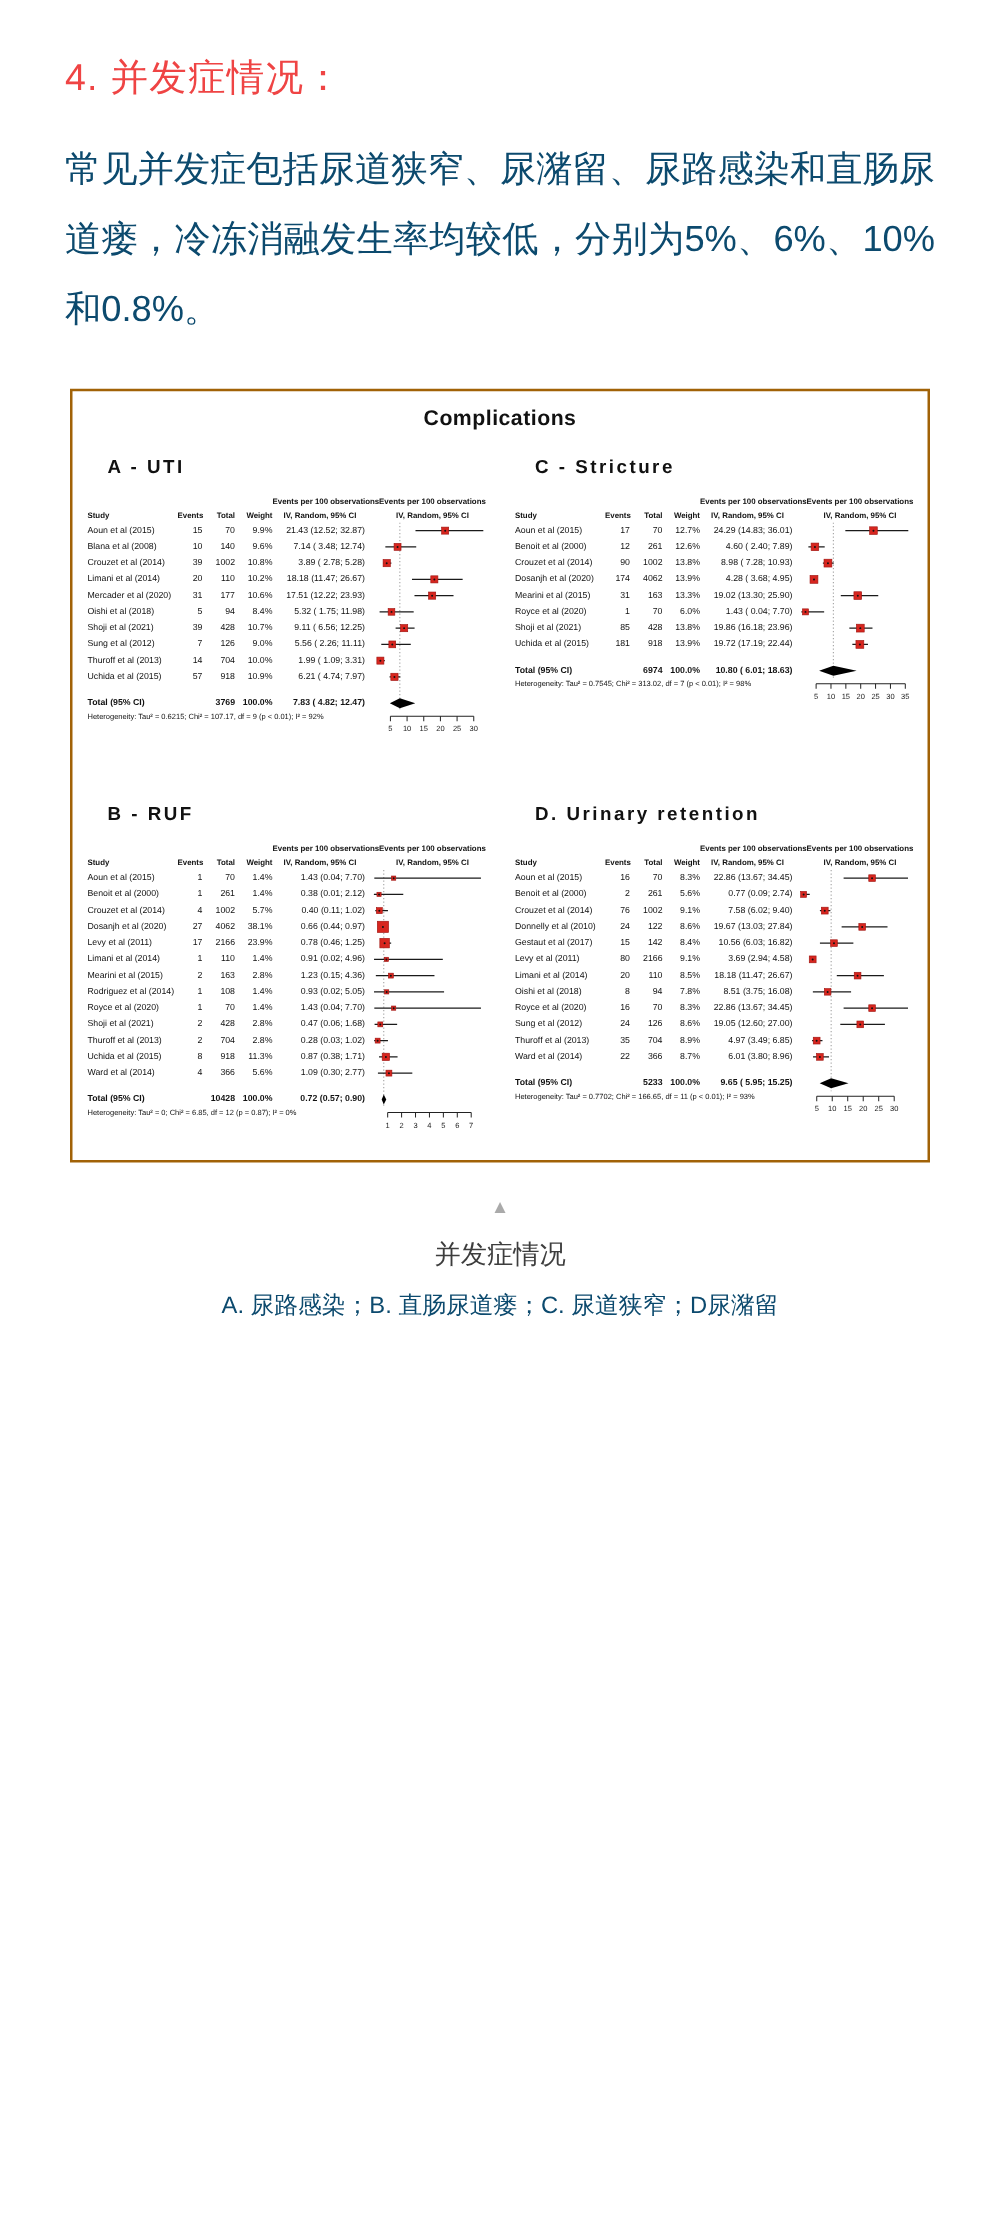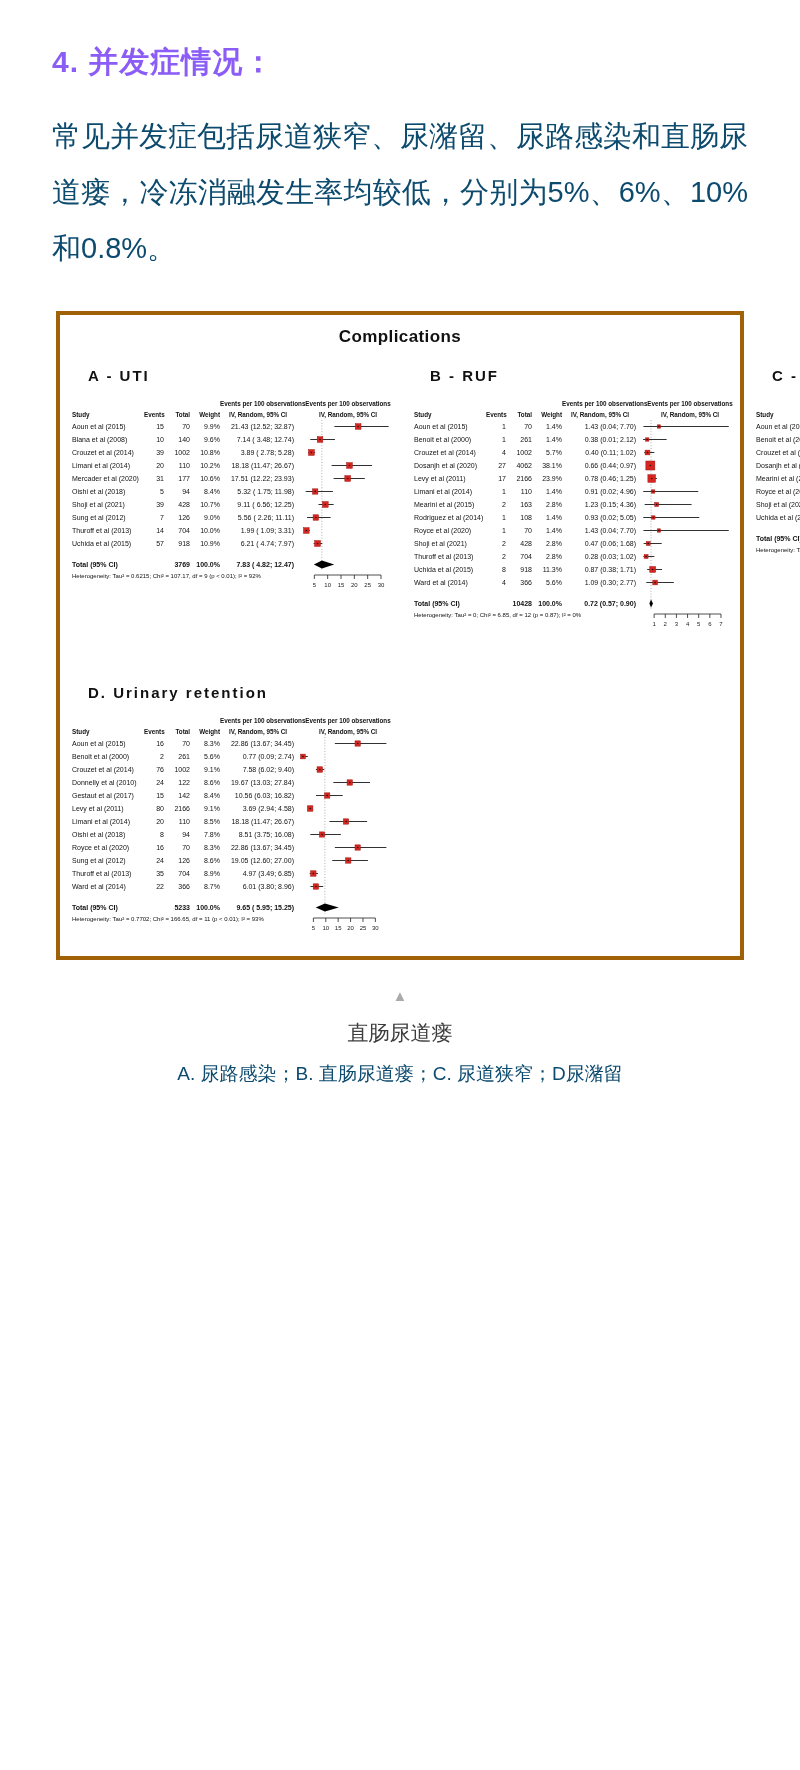--- a/index.html
+++ b/index.html
@@ -1,26 +1,26 @@
 <!DOCTYPE html>
 <html><head>
 <meta charset="utf-8">
 <style>
   * { margin:0; padding:0; box-sizing:border-box; }
   html,body { background:#ffffff; }
   body { width:800px; font-family:"Liberation Sans","DejaVu Sans",sans-serif; color:#262626; }
   .page { padding:26px 52px 40px 52px; }
 
-  .sec-heading { color:#8b5cf6; font-size:30px; font-weight:700; letter-spacing:1px; margin:16px 0 26px 0; }
+  .sec-heading { color:#ef4444; font-size:30px; font-weight:400; letter-spacing:1px; margin:16px 0 26px 0; }
   .para { font-size:29px; line-height:1.93; text-align:justify; color:#0c4a6e; margin-bottom:6px; }
 
   
-  .figure { border:4px solid #a16207; margin:34px 4px 0 4px; padding:12px 8px 18px 8px; background:#fff; }
+  .figure { border:2px solid #a16207; margin:34px 4px 0 4px; padding:12px 8px 18px 8px; background:#fff; }
   .fig-title { text-align:center; font-size:17px; font-weight:600; color:#111; letter-spacing:.4px; margin-bottom:16px; }
-  .panels { display:grid; grid-template-columns:1fr 1fr 1fr; column-gap:12px; row-gap:46px; }
+  .panels { display:grid; grid-template-columns:1fr 1fr; column-gap:12px; row-gap:46px; }
   .panel { padding-left:4px; }
   .p-label { font-size:15px; font-weight:600; letter-spacing:2px; color:#111; margin:4px 0 14px 16px; }
   .p-flex { display:flex; align-items:flex-start; }
 
   .t-side { width:224px; flex:0 0 224px; }
   .prow { display:flex; height:13px; line-height:13px; font-size:7px; white-space:nowrap; color:#111; }
   .prow.hdr { height:11px; line-height:11px; font-weight:700; font-size:6.3px; }
   .prow.bold { font-weight:700; }
   .c-study { width:72px; overflow:visible; }
   .c-ev { width:20px; text-align:right; }
@@ -195,20 +195,152 @@
                 <line x1="29.666666666666668" y1="155" x2="29.666666666666668" y2="159" stroke="#222" stroke-width="0.8"></line>
                 <text x="29.666666666666668" y="167" text-anchor="middle" font-size="6" fill="#222">10</text>
                 <line x1="43" y1="155" x2="43" y2="159" stroke="#222" stroke-width="0.8"></line>
                 <text x="43" y="167" text-anchor="middle" font-size="6" fill="#222">15</text>
                 <line x1="56.333333333333336" y1="155" x2="56.333333333333336" y2="159" stroke="#222" stroke-width="0.8"></line>
                 <text x="56.333333333333336" y="167" text-anchor="middle" font-size="6" fill="#222">20</text>
                 <line x1="69.66666666666667" y1="155" x2="69.66666666666667" y2="159" stroke="#222" stroke-width="0.8"></line>
                 <text x="69.66666666666667" y="167" text-anchor="middle" font-size="6" fill="#222">25</text>
                 <line x1="83" y1="155" x2="83" y2="159" stroke="#222" stroke-width="0.8"></line>
                 <text x="83" y="167" text-anchor="middle" font-size="6" fill="#222">30</text>
+              </svg>
+            </div>
+          </div>
+      </div>
+      <div class="panel">
+        <div class="p-label">C - Stricture</div>
+        <div class="p-flex">
+            <div class="t-side">
+              <div class="prow hdr">
+                <span class="c-l"></span>
+                <span class="c-r ob">Events per 100 observations</span>
+              </div>
+              <div class="prow hdr">
+                <span class="c-study">Study</span>
+                <span class="c-ev">Events</span>
+                <span class="c-tot">Total</span>
+                <span class="c-wt">Weight</span>
+                <span class="c-ci ctr">IV, Random, 95% CI</span>
+              </div>
+              <div class="prow">
+                <span class="c-study">Aoun et al (2015)</span>
+                <span class="c-ev">17</span>
+                <span class="c-tot">70</span>
+                <span class="c-wt">12.7%</span>
+                <span class="c-ci">24.29 (14.83; 36.01)</span>
+              </div>
+              <div class="prow">
+                <span class="c-study">Benoit et al (2000)</span>
+                <span class="c-ev">12</span>
+                <span class="c-tot">261</span>
+                <span class="c-wt">12.6%</span>
+                <span class="c-ci">4.60 ( 2.40;  7.89)</span>
+              </div>
+              <div class="prow">
+                <span class="c-study">Crouzet et al (2014)</span>
+                <span class="c-ev">90</span>
+                <span class="c-tot">1002</span>
+                <span class="c-wt">13.8%</span>
+                <span class="c-ci">8.98 ( 7.28; 10.93)</span>
+              </div>
+              <div class="prow">
+                <span class="c-study">Dosanjh et al (2020)</span>
+                <span class="c-ev">174</span>
+                <span class="c-tot">4062</span>
+                <span class="c-wt">13.9%</span>
+                <span class="c-ci">4.28 ( 3.68;  4.95)</span>
+              </div>
+              <div class="prow">
+                <span class="c-study">Mearini et al (2015)</span>
+                <span class="c-ev">31</span>
+                <span class="c-tot">163</span>
+                <span class="c-wt">13.3%</span>
+                <span class="c-ci">19.02 (13.30; 25.90)</span>
+              </div>
+              <div class="prow">
+                <span class="c-study">Royce et al (2020)</span>
+                <span class="c-ev">1</span>
+                <span class="c-tot">70</span>
+                <span class="c-wt">6.0%</span>
+                <span class="c-ci">1.43 ( 0.04;  7.70)</span>
+              </div>
+              <div class="prow">
+                <span class="c-study">Shoji et al (2021)</span>
+                <span class="c-ev">85</span>
+                <span class="c-tot">428</span>
+                <span class="c-wt">13.8%</span>
+                <span class="c-ci">19.86 (16.18; 23.96)</span>
+              </div>
+              <div class="prow">
+                <span class="c-study">Uchida et al (2015)</span>
+                <span class="c-ev">181</span>
+                <span class="c-tot">918</span>
+                <span class="c-wt">13.9%</span>
+                <span class="c-ci">19.72 (17.19; 22.44)</span>
+              </div>
+              <div class="rgap"></div>
+              <div class="prow bold">
+                <span class="c-study">Total (95% CI)</span>
+                <span class="c-ev"></span>
+                <span class="c-tot">6974</span>
+                <span class="c-wt">100.0%</span>
+                <span class="c-ci">10.80 ( 6.01; 18.63)</span>
+              </div>
+              <div class="het">Heterogeneity: Tau² = 0.7545; Chi² = 313.02, df = 7 (p &lt; 0.01); I² = 98%</div>
+            </div>
+            <div class="plot-side">
+              <div class="plot-hdr">
+                <div>Events per 100 observations</div>
+                <div>IV, Random, 95% CI</div>
+              </div>
+              <svg width="100" height="149">
+                <line x1="28.686486486486487" y1="0" x2="28.686486486486487" y2="125" stroke="#999" stroke-width="0.8" stroke-dasharray="1,1.8"></line>
+                <line x1="38.271351351351356" y1="6.5" x2="88.6454054054054" y2="6.5" stroke="#1a1a1a" stroke-width="0.9"></line>
+                <rect x="57.72167989747218" y="3.4508690866613723" width="6.0982618266772555" height="6.0982618266772555" fill="#d7261f" stroke="#9e1410" stroke-width="0.5"></rect>
+                <circle cx="60.77081081081081" cy="6.5" r="0.8" fill="#111"></circle>
+                <line x1="8.708108108108108" y1="19.5" x2="21.765405405405403" y2="19.5" stroke="#1a1a1a" stroke-width="0.9"></line>
+                <rect x="10.899493015371174" y="16.45895247483063" width="6.082095050338735" height="6.082095050338735" fill="#d7261f" stroke="#9e1410" stroke-width="0.5"></rect>
+                <circle cx="13.94054054054054" cy="19.5" r="0.8" fill="#111"></circle>
+                <line x1="20.314594594594595" y1="32.5" x2="28.995675675675674" y2="32.5" stroke="#1a1a1a" stroke-width="0.9"></line>
+                <rect x="21.221807641422068" y="29.36396980358423" width="6.272060392831543" height="6.272060392831543" fill="#d7261f" stroke="#9e1410" stroke-width="0.5"></rect>
+                <circle cx="24.357837837837838" cy="32.5" r="0.8" fill="#111"></circle>
+                <line x1="11.752432432432434" y1="45.5" x2="14.772972972972973" y2="45.5" stroke="#1a1a1a" stroke-width="0.9"></line>
+                <rect x="10.035703992994126" y="42.356244533534664" width="6.287510932930667" height="6.287510932930667" fill="#d7261f" stroke="#9e1410" stroke-width="0.5"></rect>
+                <circle cx="13.17945945945946" cy="45.5" r="0.8" fill="#111"></circle>
+                <line x1="34.63243243243243" y1="58.5" x2="64.6" y2="58.5" stroke="#1a1a1a" stroke-width="0.9"></line>
+                <rect x="45.13977976594355" y="55.403023009186796" width="6.193953981626408" height="6.193953981626408" fill="#d7261f" stroke="#9e1410" stroke-width="0.5"></rect>
+                <circle cx="48.236756756756755" cy="58.5" r="0.8" fill="#111"></circle>
+                <line x1="3.095135135135135" y1="71.5" x2="21.313513513513513" y2="71.5" stroke="#1a1a1a" stroke-width="0.9"></line>
+                <rect x="3.992624478980754" y="69.09154339789967" width="4.816913204200654" height="4.816913204200654" fill="#d7261f" stroke="#9e1410" stroke-width="0.5"></rect>
+                <circle cx="6.401081081081081" cy="71.5" r="0.8" fill="#111"></circle>
+                <line x1="41.48216216216216" y1="84.5" x2="59.98594594594595" y2="84.5" stroke="#1a1a1a" stroke-width="0.9"></line>
+                <rect x="47.098564398178816" y="81.36396980358423" width="6.272060392831543" height="6.272060392831543" fill="#d7261f" stroke="#9e1410" stroke-width="0.5"></rect>
+                <circle cx="50.23459459459459" cy="84.5" r="0.8" fill="#111"></circle>
+                <line x1="43.884324324324325" y1="97.5" x2="56.37081081081081" y2="97.5" stroke="#1a1a1a" stroke-width="0.9"></line>
+                <rect x="46.757866155156286" y="94.35624453353466" width="6.287510932930667" height="6.287510932930667" fill="#d7261f" stroke="#9e1410" stroke-width="0.5"></rect>
+                <circle cx="49.90162162162162" cy="97.5" r="0.8" fill="#111"></circle>
+                <polygon points="17.294054054054055,118.5 28.686486486486487,114.5 47.30918918918918,118.5 28.686486486486487,122.5" fill="#000"></polygon>
+                <line x1="14.891891891891893" y1="129" x2="86.24324324324324" y2="129" stroke="#222" stroke-width="0.8"></line>
+                <line x1="14.891891891891893" y1="129" x2="14.891891891891893" y2="133" stroke="#222" stroke-width="0.8"></line>
+                <text x="14.891891891891893" y="141" text-anchor="middle" font-size="6" fill="#222">5</text>
+                <line x1="26.783783783783786" y1="129" x2="26.783783783783786" y2="133" stroke="#222" stroke-width="0.8"></line>
+                <text x="26.783783783783786" y="141" text-anchor="middle" font-size="6" fill="#222">10</text>
+                <line x1="38.67567567567568" y1="129" x2="38.67567567567568" y2="133" stroke="#222" stroke-width="0.8"></line>
+                <text x="38.67567567567568" y="141" text-anchor="middle" font-size="6" fill="#222">15</text>
+                <line x1="50.56756756756757" y1="129" x2="50.56756756756757" y2="133" stroke="#222" stroke-width="0.8"></line>
+                <text x="50.56756756756757" y="141" text-anchor="middle" font-size="6" fill="#222">20</text>
+                <line x1="62.45945945945946" y1="129" x2="62.45945945945946" y2="133" stroke="#222" stroke-width="0.8"></line>
+                <text x="62.45945945945946" y="141" text-anchor="middle" font-size="6" fill="#222">25</text>
+                <line x1="74.35135135135135" y1="129" x2="74.35135135135135" y2="133" stroke="#222" stroke-width="0.8"></line>
+                <text x="74.35135135135135" y="141" text-anchor="middle" font-size="6" fill="#222">30</text>
+                <line x1="86.24324324324324" y1="129" x2="86.24324324324324" y2="133" stroke="#222" stroke-width="0.8"></line>
+                <text x="86.24324324324324" y="141" text-anchor="middle" font-size="6" fill="#222">35</text>
               </svg>
             </div>
           </div>
       </div>
       <div class="panel">
         <div class="p-label">B - RUF</div>
         <div class="p-flex">
             <div class="t-side">
               <div class="prow hdr">
                 <span class="c-l"></span>
@@ -382,152 +514,20 @@
                 <text x="58.69620253164556" y="206" text-anchor="middle" font-size="6" fill="#222">5</text>
                 <line x1="69.83544303797468" y1="194" x2="69.83544303797468" y2="198" stroke="#222" stroke-width="0.8"></line>
                 <text x="69.83544303797468" y="206" text-anchor="middle" font-size="6" fill="#222">6</text>
                 <line x1="80.97468354430379" y1="194" x2="80.97468354430379" y2="198" stroke="#222" stroke-width="0.8"></line>
                 <text x="80.97468354430379" y="206" text-anchor="middle" font-size="6" fill="#222">7</text>
               </svg>
             </div>
           </div>
       </div>
       <div class="panel">
-        <div class="p-label">C - Stricture</div>
-        <div class="p-flex">
-            <div class="t-side">
-              <div class="prow hdr">
-                <span class="c-l"></span>
-                <span class="c-r ob">Events per 100 observations</span>
-              </div>
-              <div class="prow hdr">
-                <span class="c-study">Study</span>
-                <span class="c-ev">Events</span>
-                <span class="c-tot">Total</span>
-                <span class="c-wt">Weight</span>
-                <span class="c-ci ctr">IV, Random, 95% CI</span>
-              </div>
-              <div class="prow">
-                <span class="c-study">Aoun et al (2015)</span>
-                <span class="c-ev">17</span>
-                <span class="c-tot">70</span>
-                <span class="c-wt">12.7%</span>
-                <span class="c-ci">24.29 (14.83; 36.01)</span>
-              </div>
-              <div class="prow">
-                <span class="c-study">Benoit et al (2000)</span>
-                <span class="c-ev">12</span>
-                <span class="c-tot">261</span>
-                <span class="c-wt">12.6%</span>
-                <span class="c-ci">4.60 ( 2.40;  7.89)</span>
-              </div>
-              <div class="prow">
-                <span class="c-study">Crouzet et al (2014)</span>
-                <span class="c-ev">90</span>
-                <span class="c-tot">1002</span>
-                <span class="c-wt">13.8%</span>
-                <span class="c-ci">8.98 ( 7.28; 10.93)</span>
-              </div>
-              <div class="prow">
-                <span class="c-study">Dosanjh et al (2020)</span>
-                <span class="c-ev">174</span>
-                <span class="c-tot">4062</span>
-                <span class="c-wt">13.9%</span>
-                <span class="c-ci">4.28 ( 3.68;  4.95)</span>
-              </div>
-              <div class="prow">
-                <span class="c-study">Mearini et al (2015)</span>
-                <span class="c-ev">31</span>
-                <span class="c-tot">163</span>
-                <span class="c-wt">13.3%</span>
-                <span class="c-ci">19.02 (13.30; 25.90)</span>
-              </div>
-              <div class="prow">
-                <span class="c-study">Royce et al (2020)</span>
-                <span class="c-ev">1</span>
-                <span class="c-tot">70</span>
-                <span class="c-wt">6.0%</span>
-                <span class="c-ci">1.43 ( 0.04;  7.70)</span>
-              </div>
-              <div class="prow">
-                <span class="c-study">Shoji et al (2021)</span>
-                <span class="c-ev">85</span>
-                <span class="c-tot">428</span>
-                <span class="c-wt">13.8%</span>
-                <span class="c-ci">19.86 (16.18; 23.96)</span>
-              </div>
-              <div class="prow">
-                <span class="c-study">Uchida et al (2015)</span>
-                <span class="c-ev">181</span>
-                <span class="c-tot">918</span>
-                <span class="c-wt">13.9%</span>
-                <span class="c-ci">19.72 (17.19; 22.44)</span>
-              </div>
-              <div class="rgap"></div>
-              <div class="prow bold">
-                <span class="c-study">Total (95% CI)</span>
-                <span class="c-ev"></span>
-                <span class="c-tot">6974</span>
-                <span class="c-wt">100.0%</span>
-                <span class="c-ci">10.80 ( 6.01; 18.63)</span>
-              </div>
-              <div class="het">Heterogeneity: Tau² = 0.7545; Chi² = 313.02, df = 7 (p &lt; 0.01); I² = 98%</div>
-            </div>
-            <div class="plot-side">
-              <div class="plot-hdr">
-                <div>Events per 100 observations</div>
-                <div>IV, Random, 95% CI</div>
-              </div>
-              <svg width="100" height="149">
-                <line x1="28.686486486486487" y1="0" x2="28.686486486486487" y2="125" stroke="#999" stroke-width="0.8" stroke-dasharray="1,1.8"></line>
-                <line x1="38.271351351351356" y1="6.5" x2="88.6454054054054" y2="6.5" stroke="#1a1a1a" stroke-width="0.9"></line>
-                <rect x="57.72167989747218" y="3.4508690866613723" width="6.0982618266772555" height="6.0982618266772555" fill="#d7261f" stroke="#9e1410" stroke-width="0.5"></rect>
-                <circle cx="60.77081081081081" cy="6.5" r="0.8" fill="#111"></circle>
-                <line x1="8.708108108108108" y1="19.5" x2="21.765405405405403" y2="19.5" stroke="#1a1a1a" stroke-width="0.9"></line>
-                <rect x="10.899493015371174" y="16.45895247483063" width="6.082095050338735" height="6.082095050338735" fill="#d7261f" stroke="#9e1410" stroke-width="0.5"></rect>
-                <circle cx="13.94054054054054" cy="19.5" r="0.8" fill="#111"></circle>
-                <line x1="20.314594594594595" y1="32.5" x2="28.995675675675674" y2="32.5" stroke="#1a1a1a" stroke-width="0.9"></line>
-                <rect x="21.221807641422068" y="29.36396980358423" width="6.272060392831543" height="6.272060392831543" fill="#d7261f" stroke="#9e1410" stroke-width="0.5"></rect>
-                <circle cx="24.357837837837838" cy="32.5" r="0.8" fill="#111"></circle>
-                <line x1="11.752432432432434" y1="45.5" x2="14.772972972972973" y2="45.5" stroke="#1a1a1a" stroke-width="0.9"></line>
-                <rect x="10.035703992994126" y="42.356244533534664" width="6.287510932930667" height="6.287510932930667" fill="#d7261f" stroke="#9e1410" stroke-width="0.5"></rect>
-                <circle cx="13.17945945945946" cy="45.5" r="0.8" fill="#111"></circle>
-                <line x1="34.63243243243243" y1="58.5" x2="64.6" y2="58.5" stroke="#1a1a1a" stroke-width="0.9"></line>
-                <rect x="45.13977976594355" y="55.403023009186796" width="6.193953981626408" height="6.193953981626408" fill="#d7261f" stroke="#9e1410" stroke-width="0.5"></rect>
-                <circle cx="48.236756756756755" cy="58.5" r="0.8" fill="#111"></circle>
-                <line x1="3.095135135135135" y1="71.5" x2="21.313513513513513" y2="71.5" stroke="#1a1a1a" stroke-width="0.9"></line>
-                <rect x="3.992624478980754" y="69.09154339789967" width="4.816913204200654" height="4.816913204200654" fill="#d7261f" stroke="#9e1410" stroke-width="0.5"></rect>
-                <circle cx="6.401081081081081" cy="71.5" r="0.8" fill="#111"></circle>
-                <line x1="41.48216216216216" y1="84.5" x2="59.98594594594595" y2="84.5" stroke="#1a1a1a" stroke-width="0.9"></line>
-                <rect x="47.098564398178816" y="81.36396980358423" width="6.272060392831543" height="6.272060392831543" fill="#d7261f" stroke="#9e1410" stroke-width="0.5"></rect>
-                <circle cx="50.23459459459459" cy="84.5" r="0.8" fill="#111"></circle>
-                <line x1="43.884324324324325" y1="97.5" x2="56.37081081081081" y2="97.5" stroke="#1a1a1a" stroke-width="0.9"></line>
-                <rect x="46.757866155156286" y="94.35624453353466" width="6.287510932930667" height="6.287510932930667" fill="#d7261f" stroke="#9e1410" stroke-width="0.5"></rect>
-                <circle cx="49.90162162162162" cy="97.5" r="0.8" fill="#111"></circle>
-                <polygon points="17.294054054054055,118.5 28.686486486486487,114.5 47.30918918918918,118.5 28.686486486486487,122.5" fill="#000"></polygon>
-                <line x1="14.891891891891893" y1="129" x2="86.24324324324324" y2="129" stroke="#222" stroke-width="0.8"></line>
-                <line x1="14.891891891891893" y1="129" x2="14.891891891891893" y2="133" stroke="#222" stroke-width="0.8"></line>
-                <text x="14.891891891891893" y="141" text-anchor="middle" font-size="6" fill="#222">5</text>
-                <line x1="26.783783783783786" y1="129" x2="26.783783783783786" y2="133" stroke="#222" stroke-width="0.8"></line>
-                <text x="26.783783783783786" y="141" text-anchor="middle" font-size="6" fill="#222">10</text>
-                <line x1="38.67567567567568" y1="129" x2="38.67567567567568" y2="133" stroke="#222" stroke-width="0.8"></line>
-                <text x="38.67567567567568" y="141" text-anchor="middle" font-size="6" fill="#222">15</text>
-                <line x1="50.56756756756757" y1="129" x2="50.56756756756757" y2="133" stroke="#222" stroke-width="0.8"></line>
-                <text x="50.56756756756757" y="141" text-anchor="middle" font-size="6" fill="#222">20</text>
-                <line x1="62.45945945945946" y1="129" x2="62.45945945945946" y2="133" stroke="#222" stroke-width="0.8"></line>
-                <text x="62.45945945945946" y="141" text-anchor="middle" font-size="6" fill="#222">25</text>
-                <line x1="74.35135135135135" y1="129" x2="74.35135135135135" y2="133" stroke="#222" stroke-width="0.8"></line>
-                <text x="74.35135135135135" y="141" text-anchor="middle" font-size="6" fill="#222">30</text>
-                <line x1="86.24324324324324" y1="129" x2="86.24324324324324" y2="133" stroke="#222" stroke-width="0.8"></line>
-                <text x="86.24324324324324" y="141" text-anchor="middle" font-size="6" fill="#222">35</text>
-              </svg>
-            </div>
-          </div>
-      </div>
-      <div class="panel">
         <div class="p-label">D. Urinary retention</div>
         <div class="p-flex">
             <div class="t-side">
               <div class="prow hdr">
                 <span class="c-l"></span>
                 <span class="c-r ob">Events per 100 observations</span>
               </div>
               <div class="prow hdr">
                 <span class="c-study">Study</span>
                 <span class="c-ev">Events</span>
@@ -688,18 +688,18 @@
                 <text x="77.36619718309859" y="193" text-anchor="middle" font-size="6" fill="#222">30</text>
               </svg>
             </div>
           </div>
       </div>
     </div>
   </div>
 
   <div class="fig-caption">
     <div class="tri">▲</div>
-    <div class="cap-title">直肠尿道瘘</div>
+    <div class="cap-title">并发症情况</div>
     <div class="cap-detail">A.  尿路感染；B. 直肠尿道瘘；C. 尿道狭窄；D尿潴留</div>
   </div>
 
 
 </div>
 
 </body></html>

